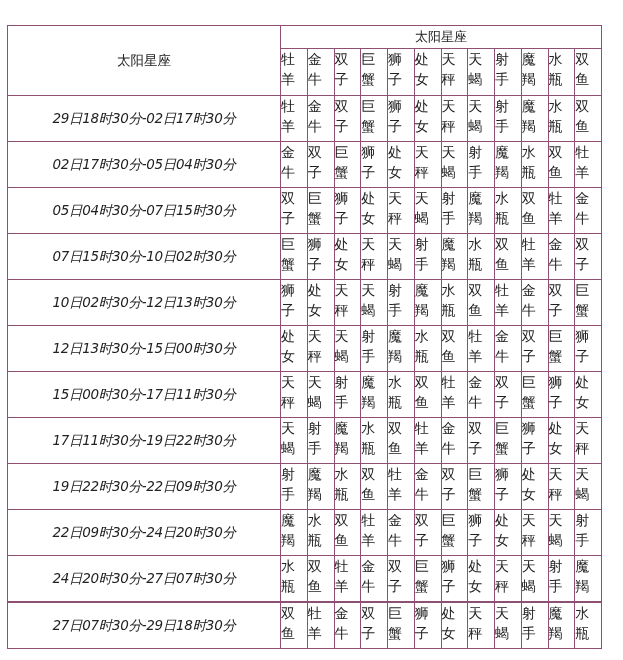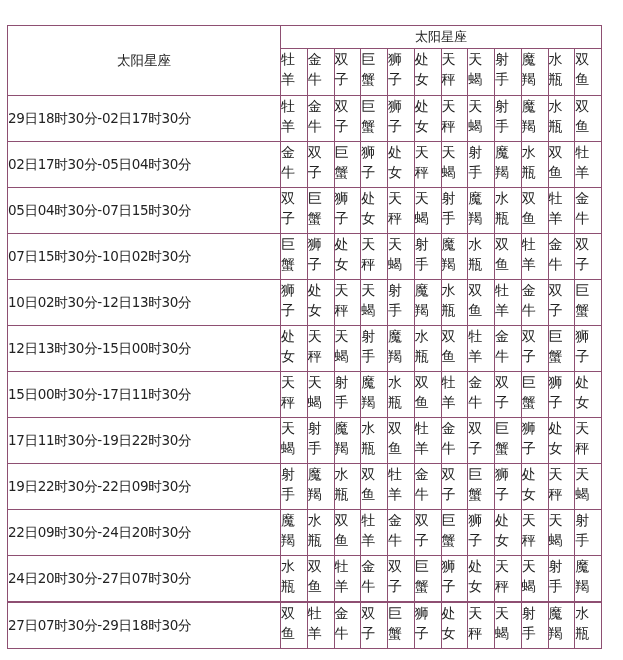--- a/index.html
+++ b/index.html
@@ -9,21 +9,21 @@
     position: absolute; left: 7px; top: 25px;
     width: 594px; border-collapse: collapse; table-layout: fixed;
   }
   table.zodiac td, table.zodiac th {
     border: 1px solid #8e4f72; padding: 0; font-weight: normal;
   }
   col.c-date { width: 273px; }
   col.c-sign { width: 26.75px; }
   .corner-head { font-size: 13.5px; text-align: center; height: 69px; }
   .sun-head { font-size: 13px; text-align: center; height: 22px; }
-  .date-cell { font-size: 13.5px; height: 45px; letter-spacing: -0.3px; }
+  .date-cell { font-size: 13.5px; text-align: center; height: 45px; letter-spacing: -0.3px; font-style: italic; }
   .sign-cell { font-size: 14px; text-align: left; vertical-align: top;
                line-height: 20px; padding: 1px 0 0 1px; }
   .sign-cell span { display: block; }
   tr.last-row td { border-top: 2px solid #8e4f72; }
 </style>
 </head>
 <body>
 
 <table class="zodiac">
   <colgroup>

